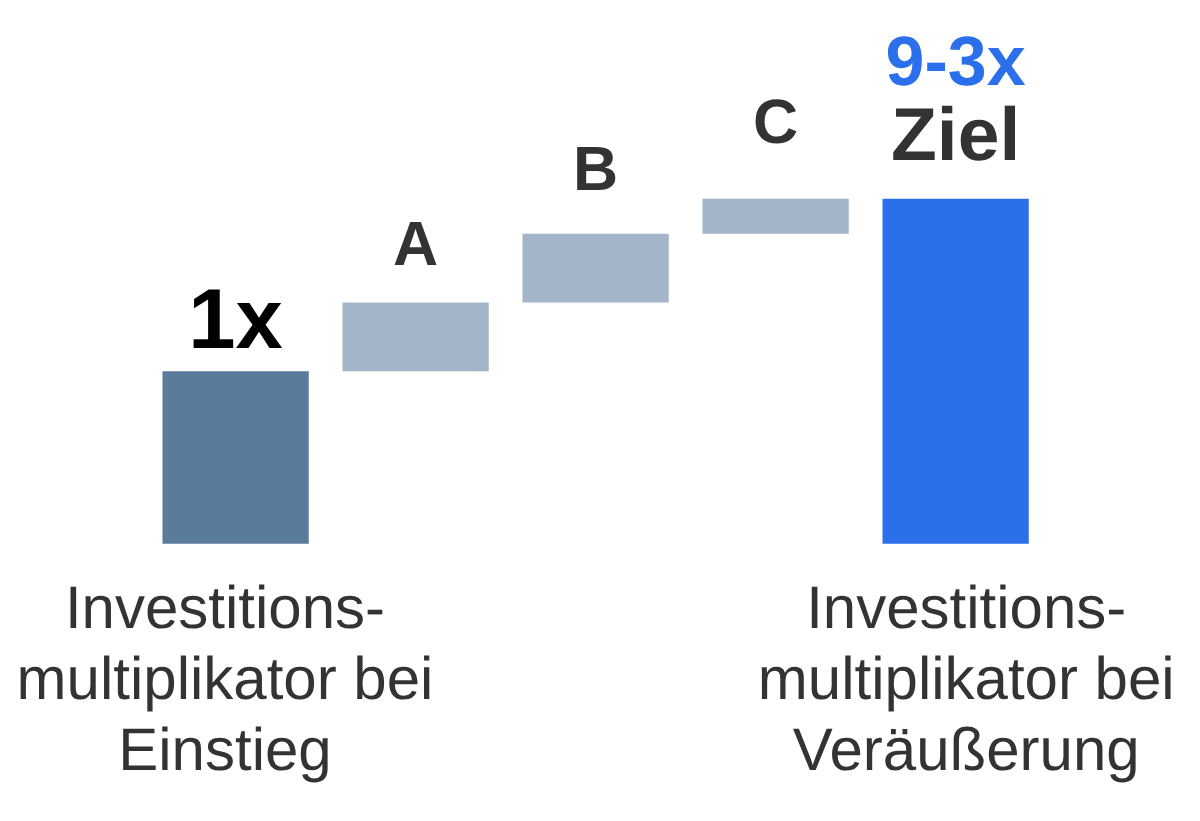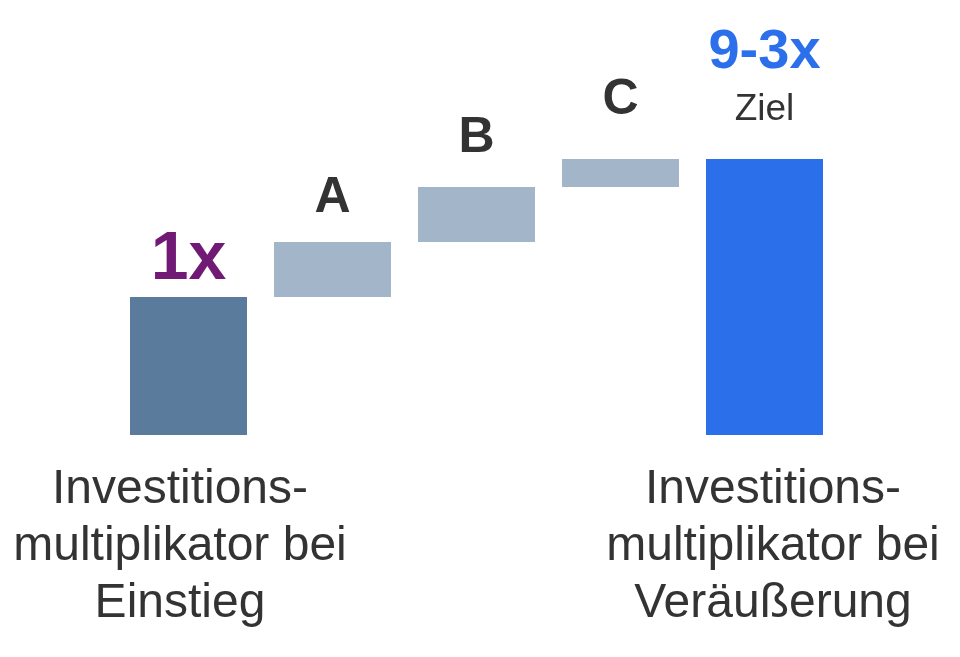--- a/index.html
+++ b/index.html
@@ -17,39 +17,39 @@
   .bar { position: absolute; }
   .bar-label {
     position: absolute;
     transform: translateX(-50%);
     text-align: center;
     white-space: nowrap;
   }
   .lbl-entry  { font-size: 68px; font-weight: bold; line-height: 70px; }
   .lbl-step   { font-size: 50px; font-weight: bold; line-height: 52px; }
   .lbl-target-main { font-size: 56px; font-weight: bold; line-height: 62px; }
-  .lbl-target-sub  { font-size: 37px; font-weight: normal; line-height: 55px; }
+  .lbl-target-sub  { font-size: 60px; font-weight: bold; line-height: 55px; }
   .caption {
     position: absolute;
     top: 458px;
     width: 400px;
     text-align: center;
     font-size: 48px;
     line-height: 57px;
     font-weight: normal;
   }
 </style>
 </head>
 <body>
 
 <div class="canvas">
   <div id="bars">
       <div class="bar" style="left: 130px; top: 297px; width: 117px; height: 138px; background: rgb(91, 123, 157);"></div>
       <div class="bar-label" style="left: 188.5px; bottom: 367px;">
-        <div class="lbl-entry" style="color: #701a75;">1x</div>
+        <div class="lbl-entry" style="color: #000000;">1x</div>
       </div>
       <div class="bar" style="left: 274px; top: 241.8px; width: 117px; height: 55.2px; background: rgb(162, 181, 201);"></div>
       <div class="bar-label" style="left: 332.5px; bottom: 436.2px;">
         <div class="lbl-step" style="color: rgb(51, 51, 51);">A</div>
       </div>
       <div class="bar" style="left: 418px; top: 186.6px; width: 117px; height: 55.2px; background: rgb(162, 181, 201);"></div>
       <div class="bar-label" style="left: 476.5px; bottom: 496.4px;">
         <div class="lbl-step" style="color: rgb(51, 51, 51);">B</div>
       </div>
       <div class="bar" style="left: 562px; top: 159px; width: 117px; height: 27.6px; background: rgb(162, 181, 201);"></div>

